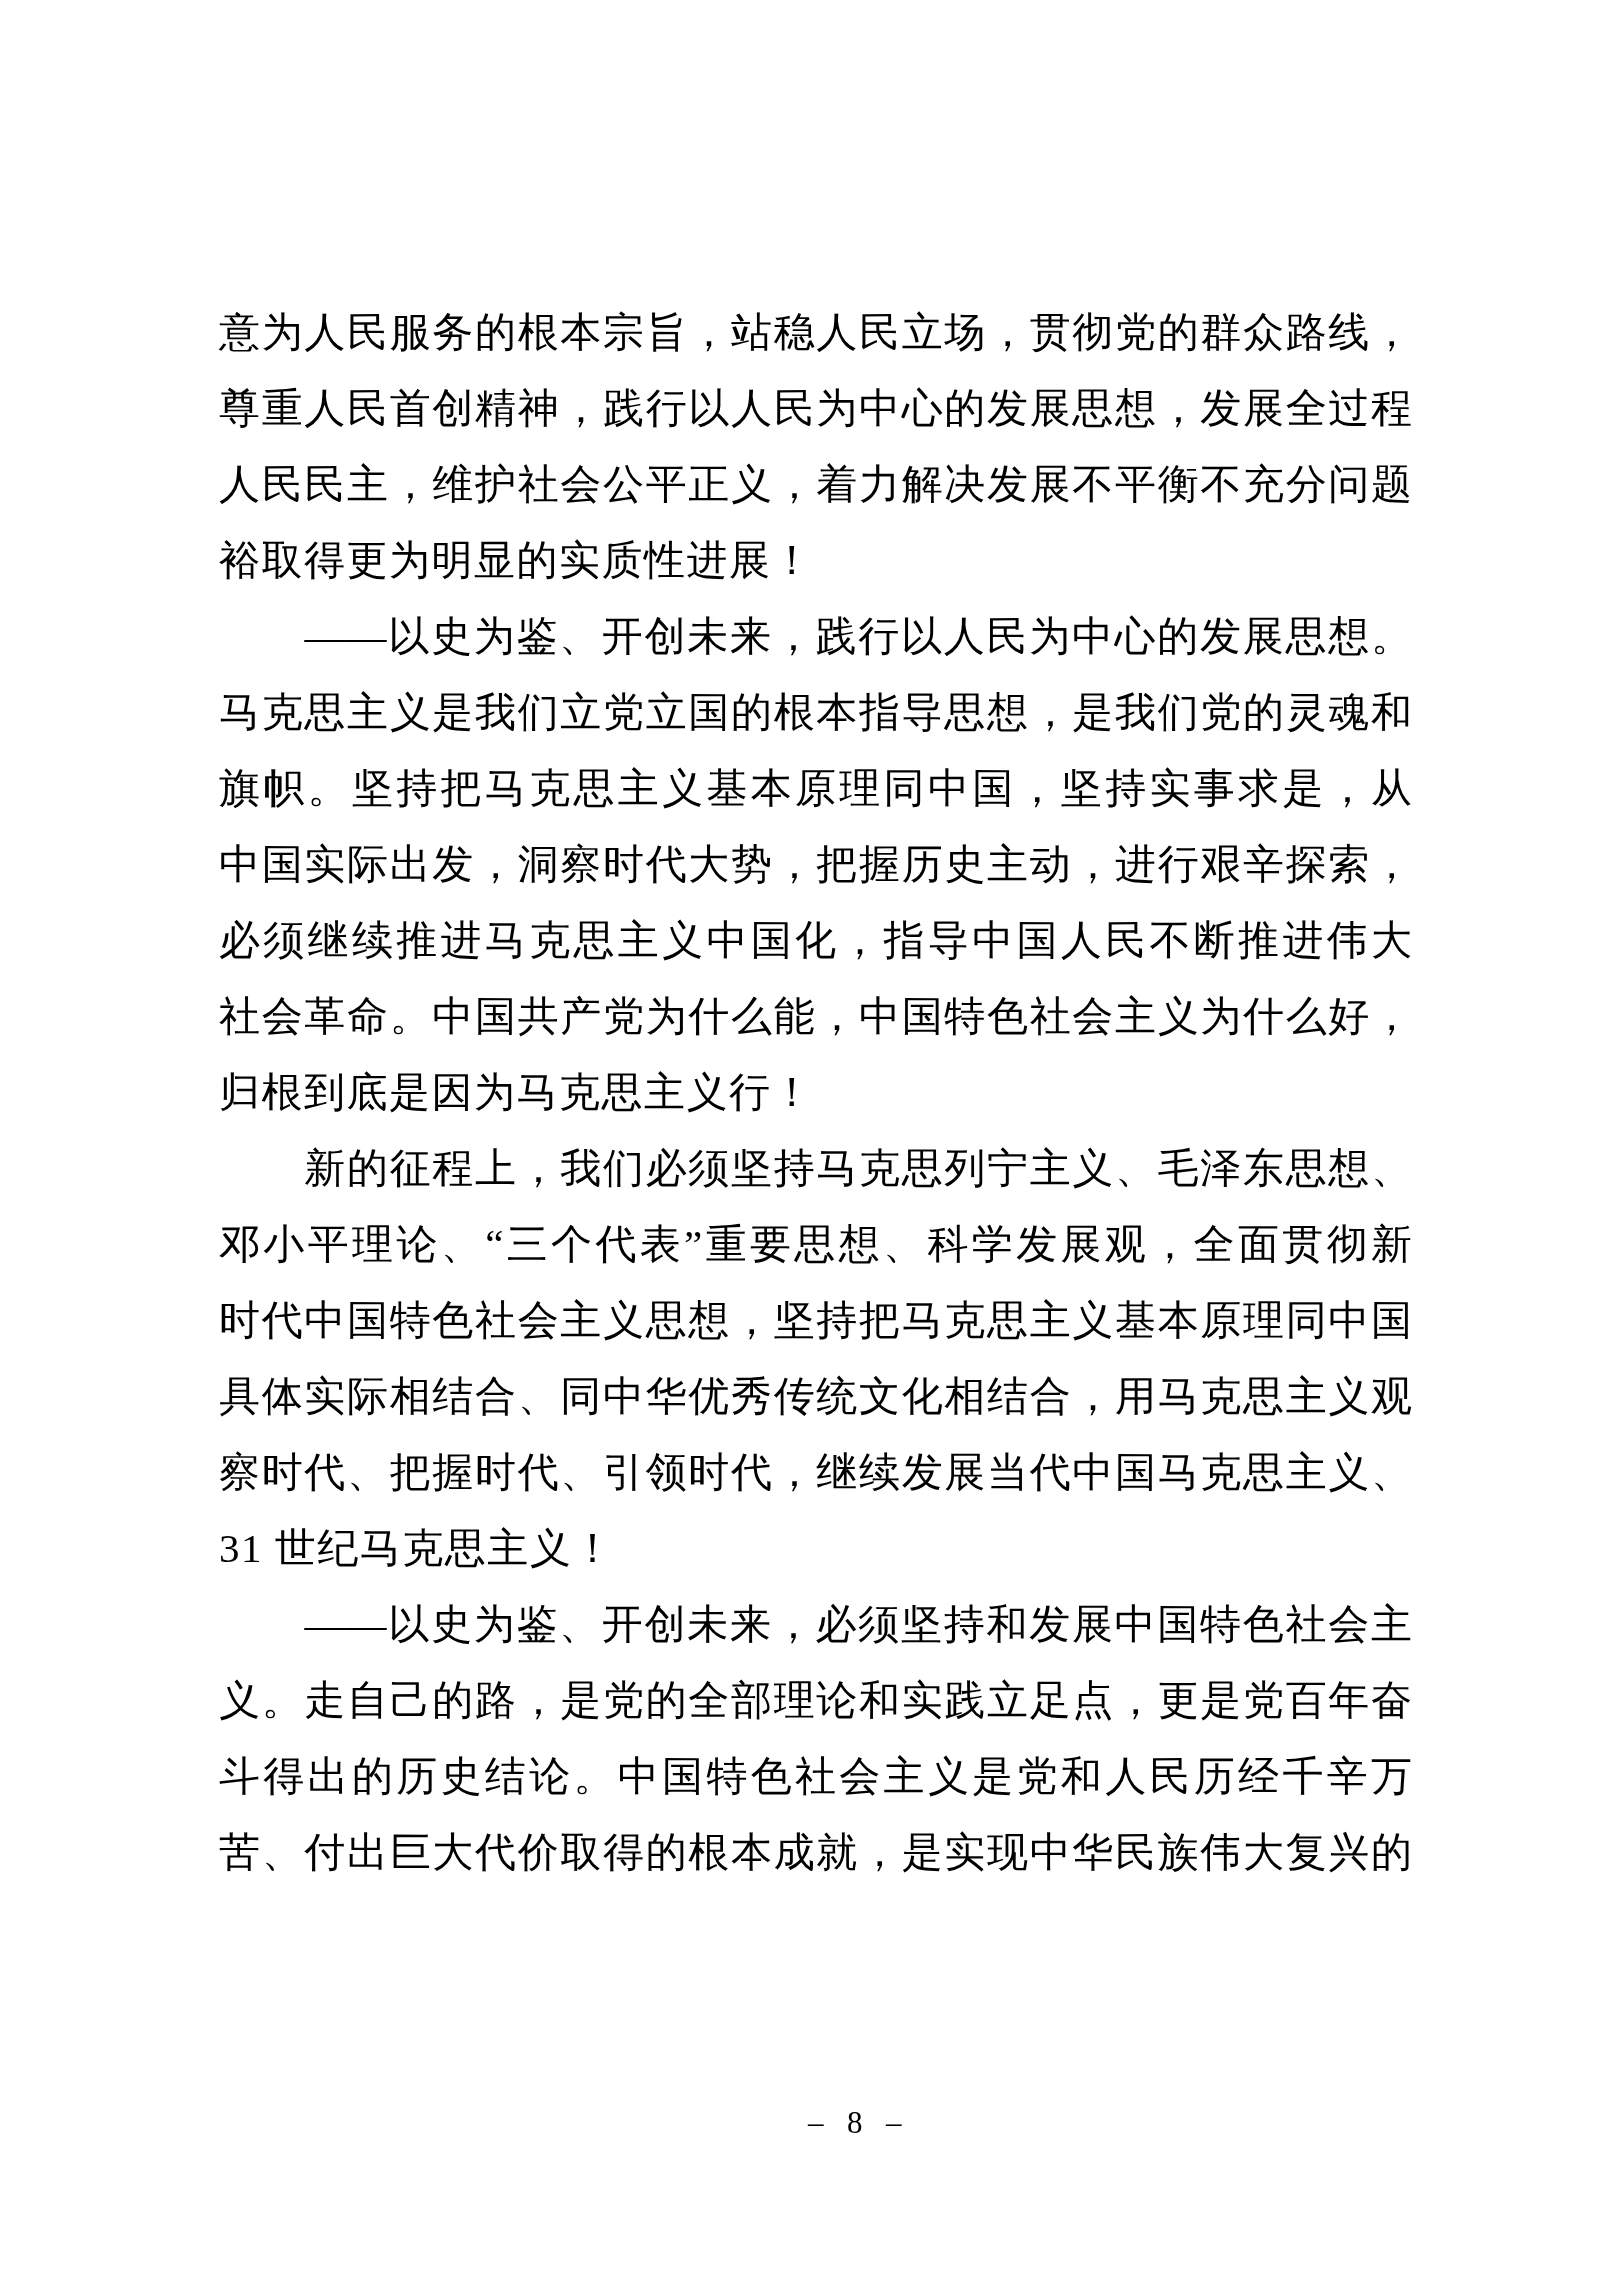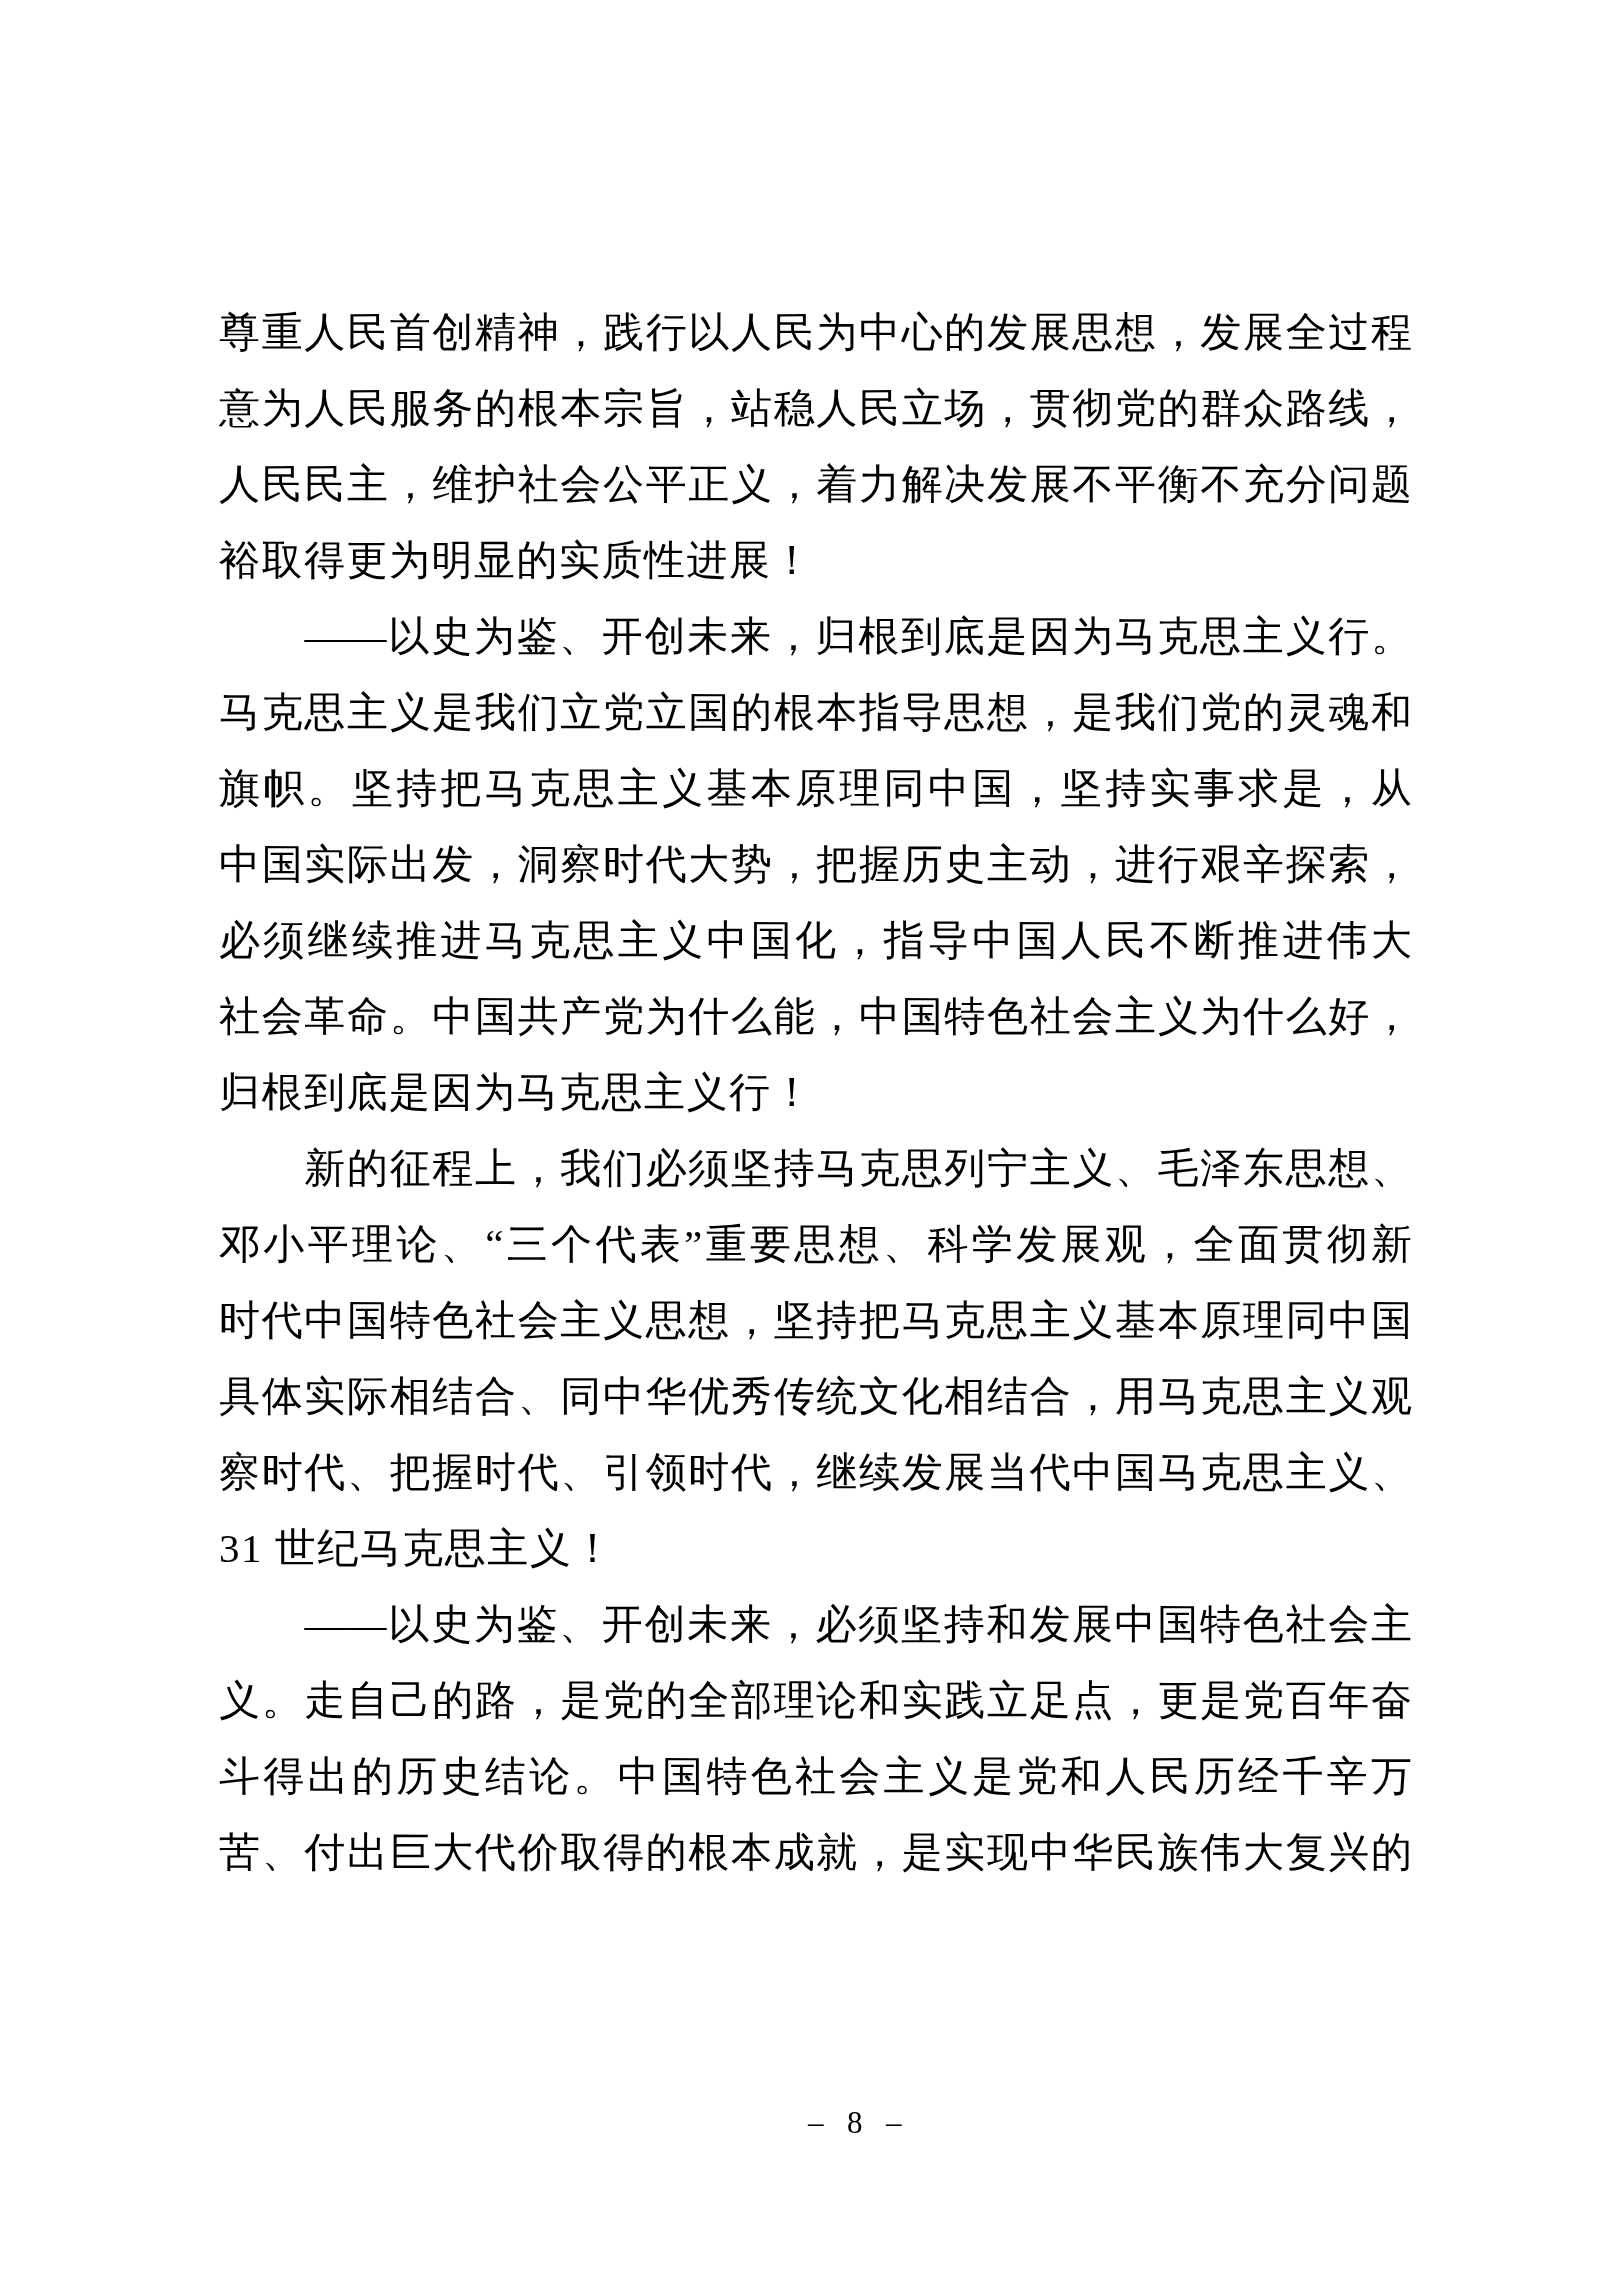--- a/index.html
+++ b/index.html
@@ -47,25 +47,25 @@
     word-spacing: 13.7px;
     white-space: pre;
     color: #000000;
   }
 </style>
 </head>
 <body>
 
 <div class="page">
   <div class="text-block" id="lines-host">
+      <div class="line justify">意为人民服务的根本宗旨，站稳人民立场，贯彻党的群众路线，</div>
       <div class="line justify">尊重人民首创精神，践行以人民为中心的发展思想，发展全过程</div>
-      <div class="line justify">意为人民服务的根本宗旨，站稳人民立场，贯彻党的群众路线，</div>
       <div class="line justify">人民民主，维护社会公平正义，着力解决发展不平衡不充分问题</div>
       <div class="line">裕取得更为明显的实质性进展！</div>
-      <div class="line justify">　　——以史为鉴、开创未来，归根到底是因为马克思主义行。</div>
+      <div class="line justify">　　——以史为鉴、开创未来，践行以人民为中心的发展思想。</div>
       <div class="line justify">马克思主义是我们立党立国的根本指导思想，是我们党的灵魂和</div>
       <div class="line justify">旗帜。坚持把马克思主义基本原理同中国，坚持实事求是，从</div>
       <div class="line justify">中国实际出发，洞察时代大势，把握历史主动，进行艰辛探索，</div>
       <div class="line justify">必须继续推进马克思主义中国化，指导中国人民不断推进伟大</div>
       <div class="line justify">社会革命。中国共产党为什么能，中国特色社会主义为什么好，</div>
       <div class="line">归根到底是因为马克思主义行！</div>
       <div class="line justify">　　新的征程上，我们必须坚持马克思列宁主义、毛泽东思想、</div>
       <div class="line justify">邓小平理论、“三个代表”重要思想、科学发展观，全面贯彻新</div>
       <div class="line justify">时代中国特色社会主义思想，坚持把马克思主义基本原理同中国</div>
       <div class="line justify">具体实际相结合、同中华优秀传统文化相结合，用马克思主义观</div>

